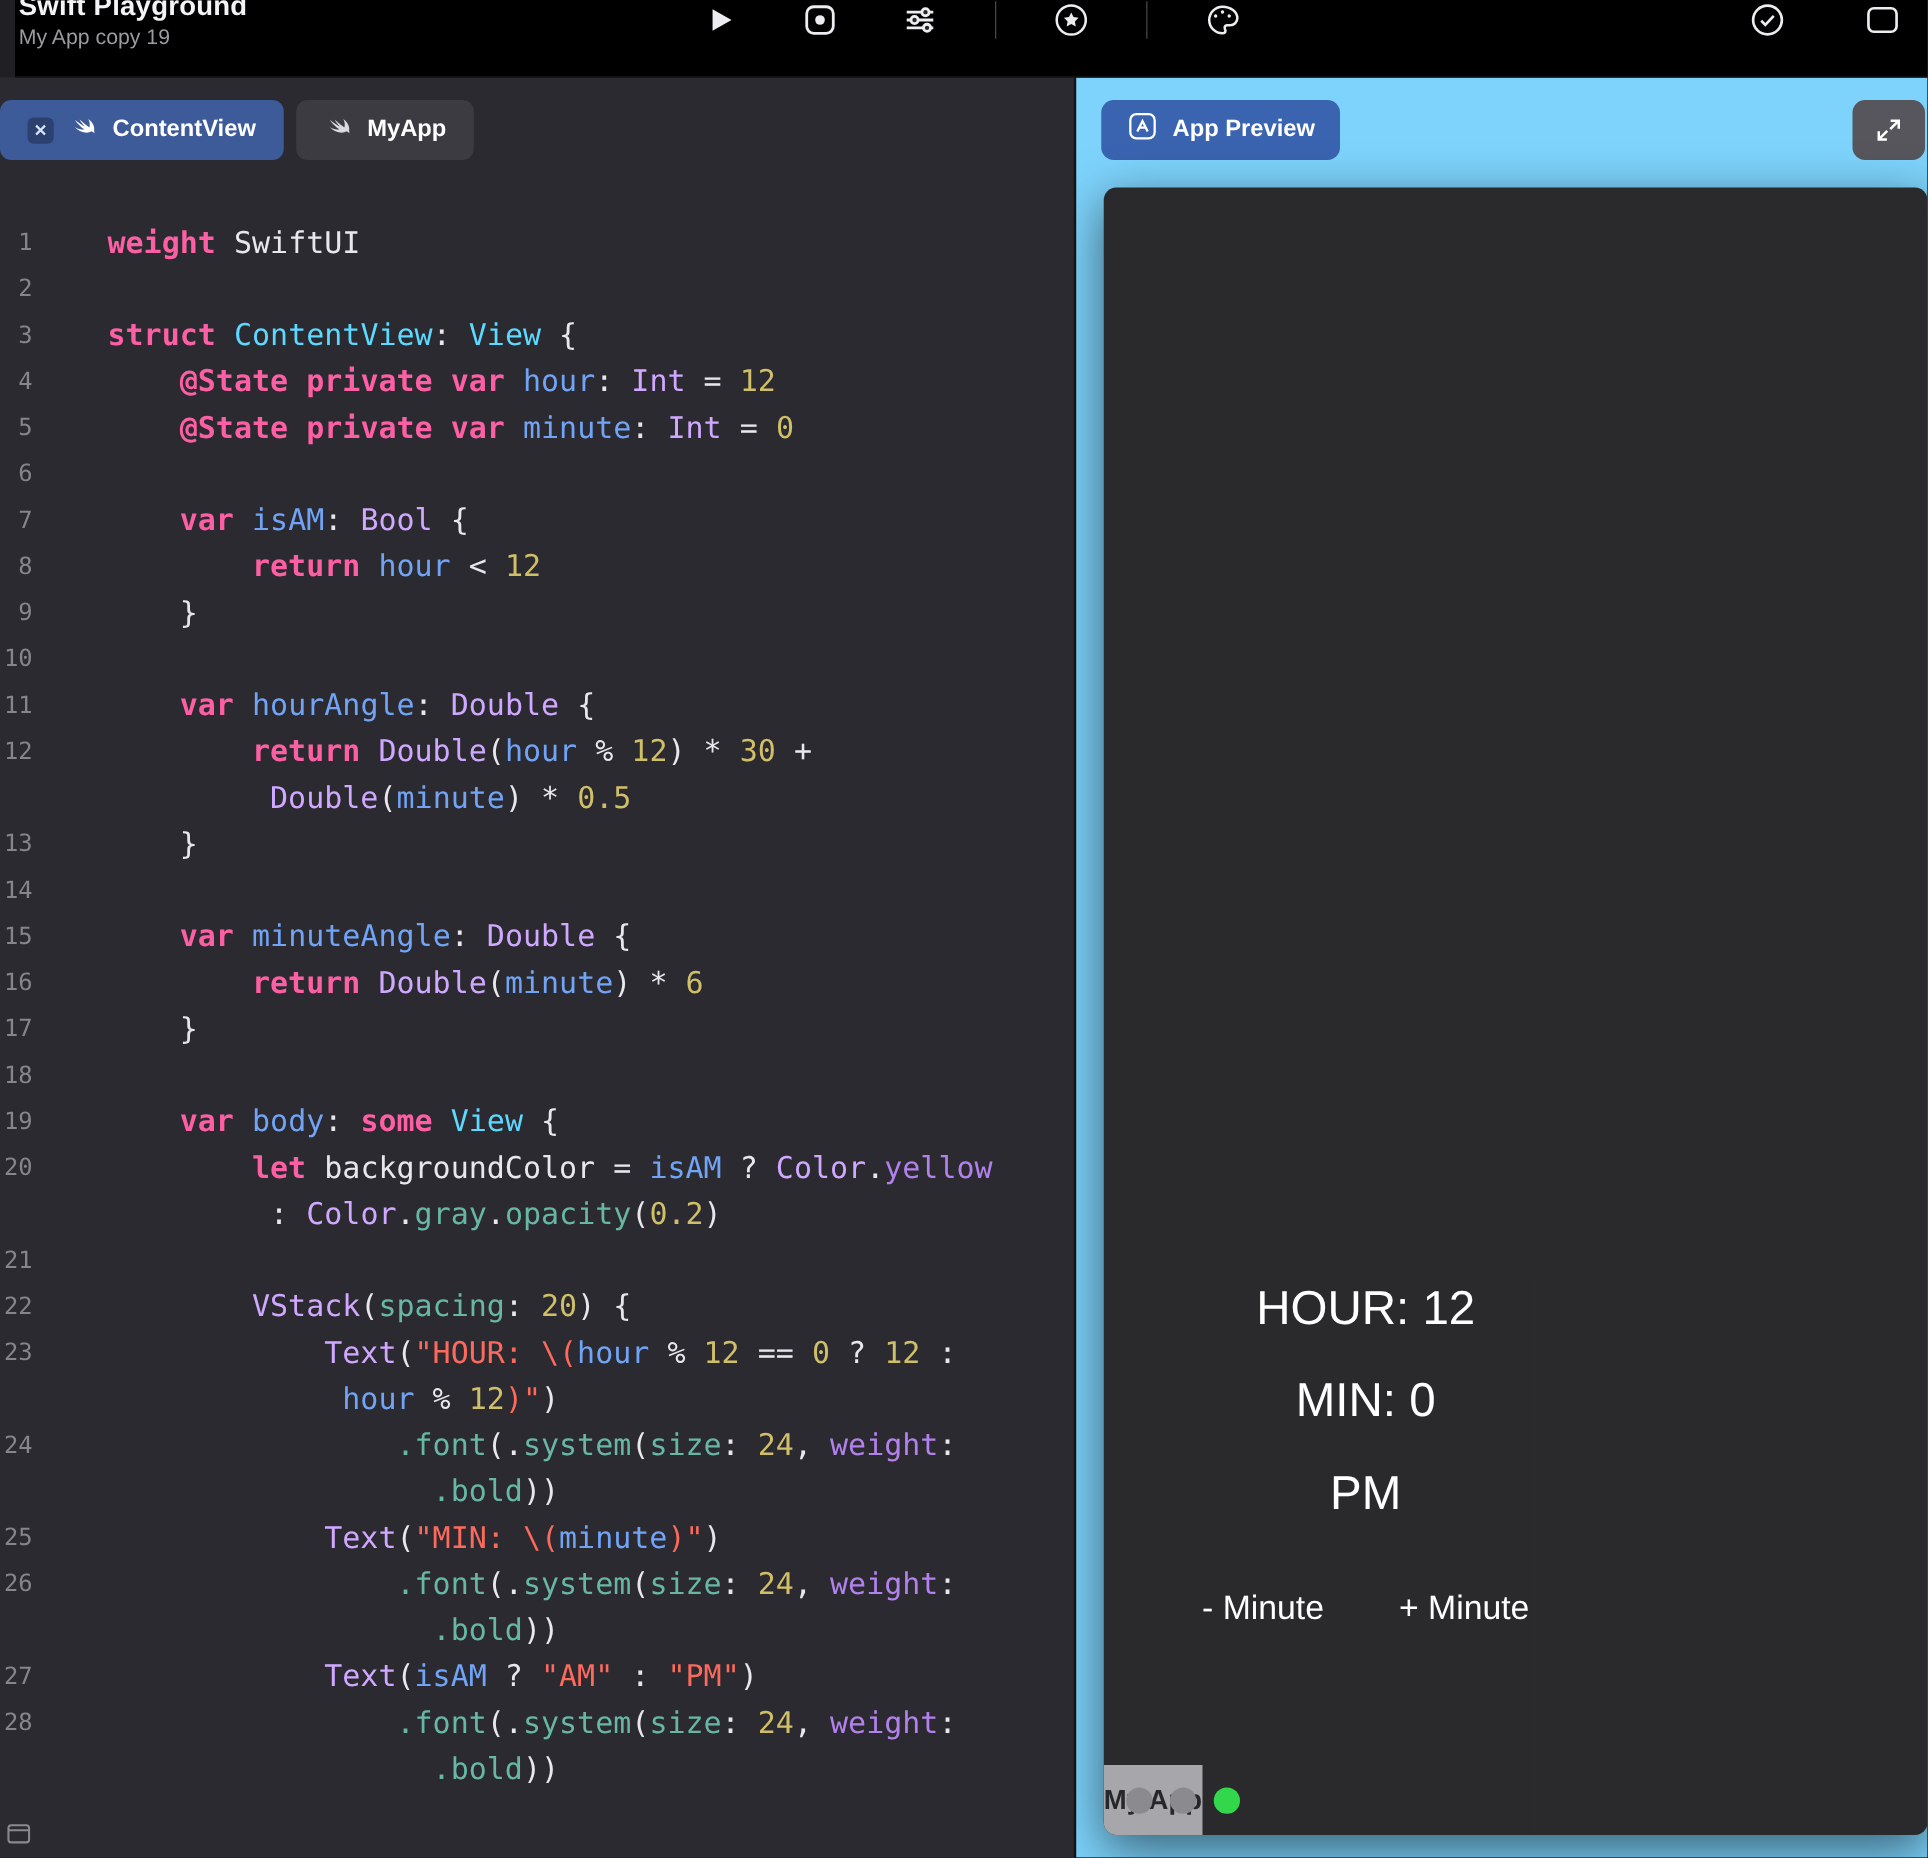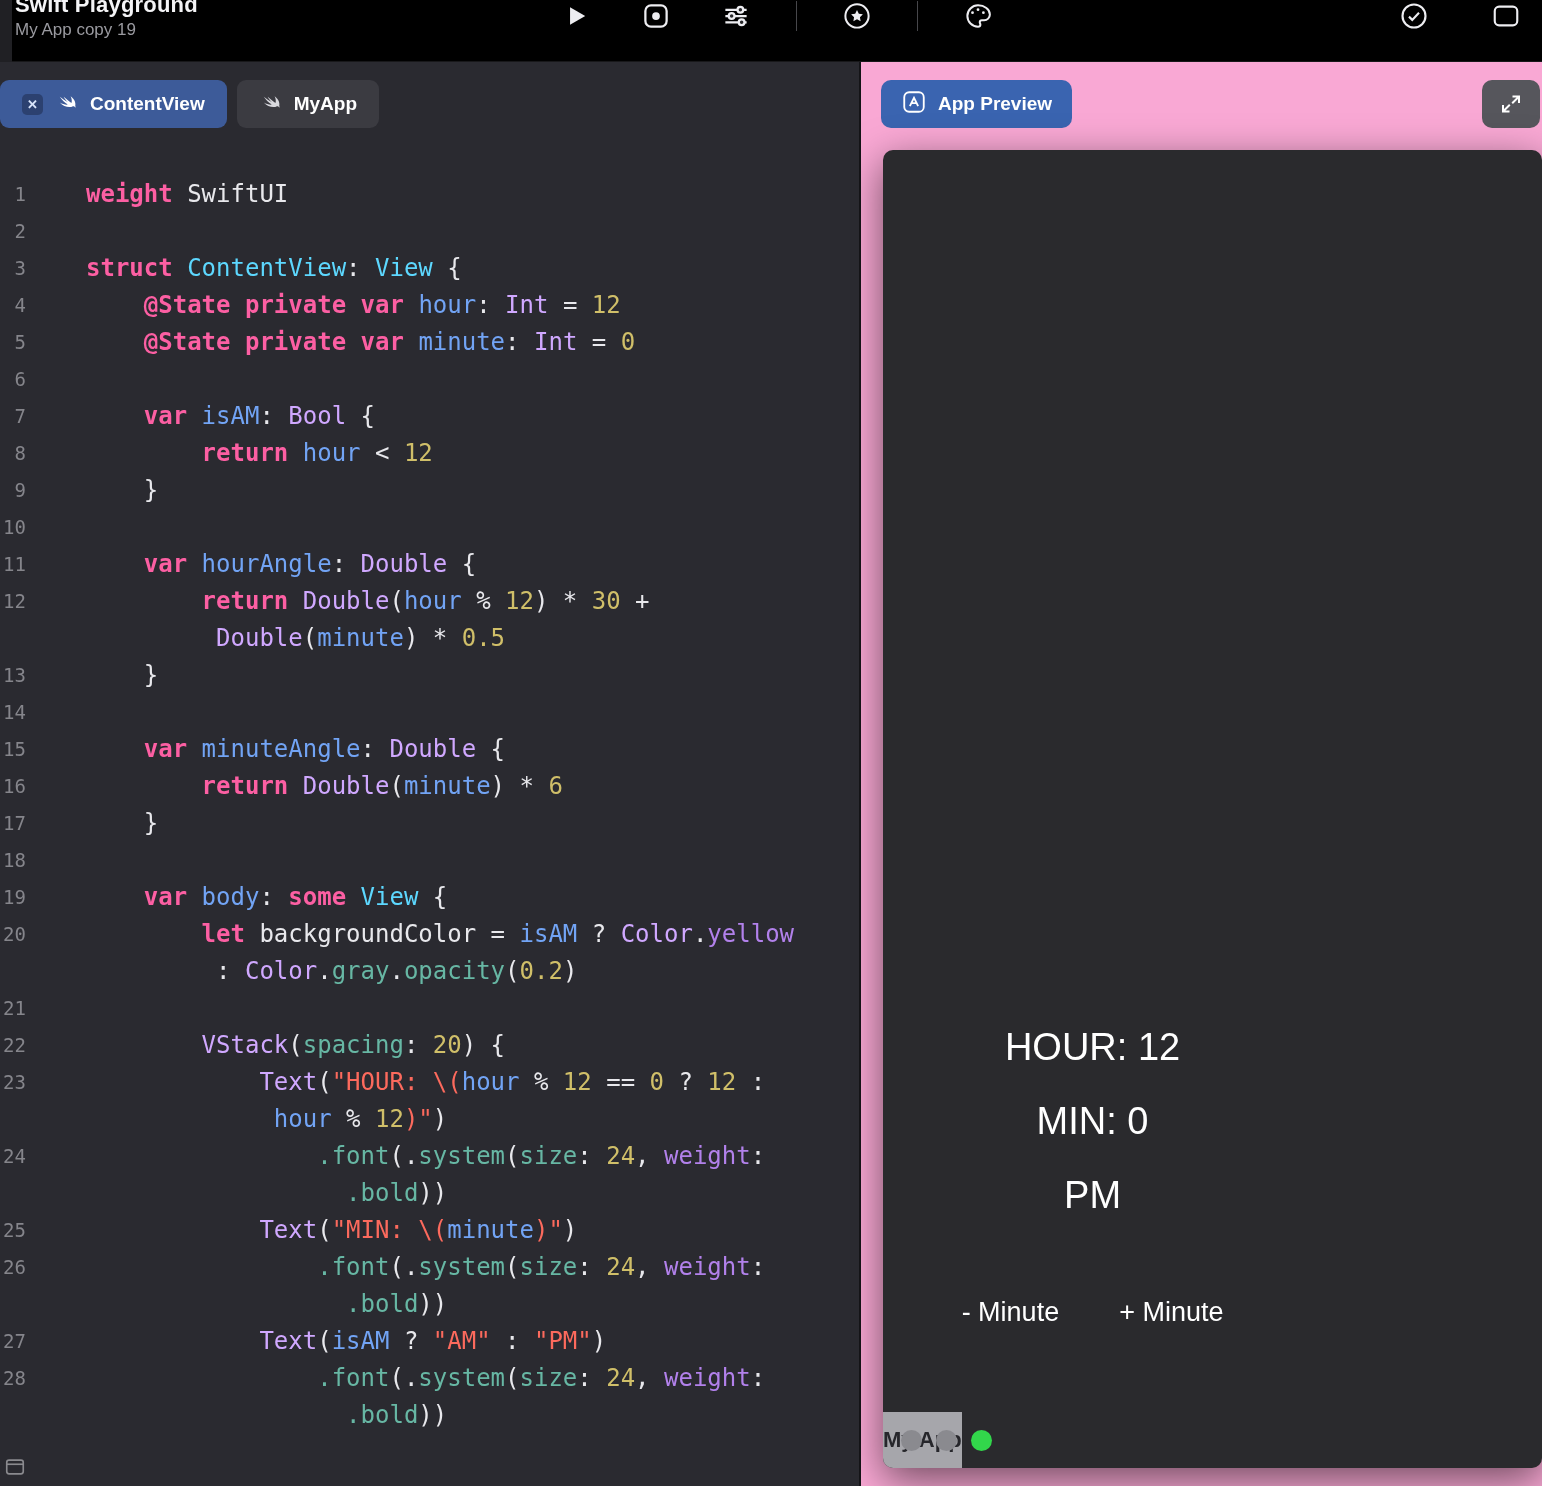--- a/index.html
+++ b/index.html
@@ -27,21 +27,21 @@
     display:flex; align-items:center; gap:52px;
   }
   .tb-btn { background:none; border:none; padding:0; width:40px; height:30px;
     display:flex; align-items:center; justify-content:center; cursor:pointer; }
   .tb-sep { width:1px; height:30px; background:#47474b; }
 
   
   .main { position:absolute; top:62px; left:0; right:0; bottom:0; display:flex; }
   .editor-pane { width:861px; min-width:861px; background:#2a2a30; position:relative;
     border-right:2px solid #141417; overflow:hidden; }
-  .preview-pane { flex:1; background:#f9a8d4; position:relative; overflow:hidden; }
+  .preview-pane { flex:1; background:#7dd3fc; position:relative; overflow:hidden; }
 
   
   .tab-bar { position:absolute; top:18px; left:0; display:flex; gap:10px; z-index:2; }
   .tab { height:48px; border-radius:9px; background:#3b3b41; display:flex; align-items:center;
     gap:12px; padding:0 22px; cursor:pointer; }
   .tab.active { background:var(--tab-active,#3d5b99); }
   .tab-close { width:21px; height:21px; border-radius:5px; background:#2c4170; color:#d8e4fa;
     font-size:13px; line-height:21px; text-align:center; font-weight:bold; cursor:pointer; flex:none; }
   .tab-label { color:#ffffff; font-size:19px; font-weight:bold; }
 
@@ -81,21 +81,21 @@
     display:flex; align-items:center; justify-content:center; }
   .traffic { position:absolute; left:18px; top:0; height:56px; display:flex; align-items:center; gap:14px; }
   .traffic span { width:21px; height:21px; border-radius:50%; display:block; background:#8a8a8f; cursor:pointer; }
   .window-title { font-size:22px; font-weight:bold; color:#26262b; }
 
   .window-dark { height:445px; flex:none; background:#2a2a2d; text-align:center; color:#ffffff; }
   .big-label { font-size:38px; font-weight:normal; height:40px; line-height:40px; }
   .big-label.first { margin-top:4px; }
   .big-label + .big-label { margin-top:34px; }
   .btn-row { display:flex; justify-content:center; gap:60px; margin-top:52px; }
-  .btn-row.second { margin-top:82px; }
+  .btn-row.second { margin-top:56px; }
   .clock-btn { background:none; border:none; color:#fff; font-size:27px; font-family:inherit;
     cursor:pointer; padding:0; line-height:31px; }
 
   .window-light { flex:1; background:#3b3b40; position:relative; }
   .clock { position:absolute; top:186px; left:50%; width:458px; height:458px; margin-left:-229px;
     border-radius:50%; background:var(--clock-face,#ffffff); }
   .hour-hand { position:absolute; top:42px; left:50%; width:7px; height:64px; margin-left:-3.5px;
     background:var(--hour-hand,#ff6a5c); border-radius:3px; }
   .minute-hand { position:absolute; top:103px; left:50%; width:9px; height:132px; margin-left:-4.5px;
     background:var(--minute-hand,#0b0b0c); border-radius:4px; }

